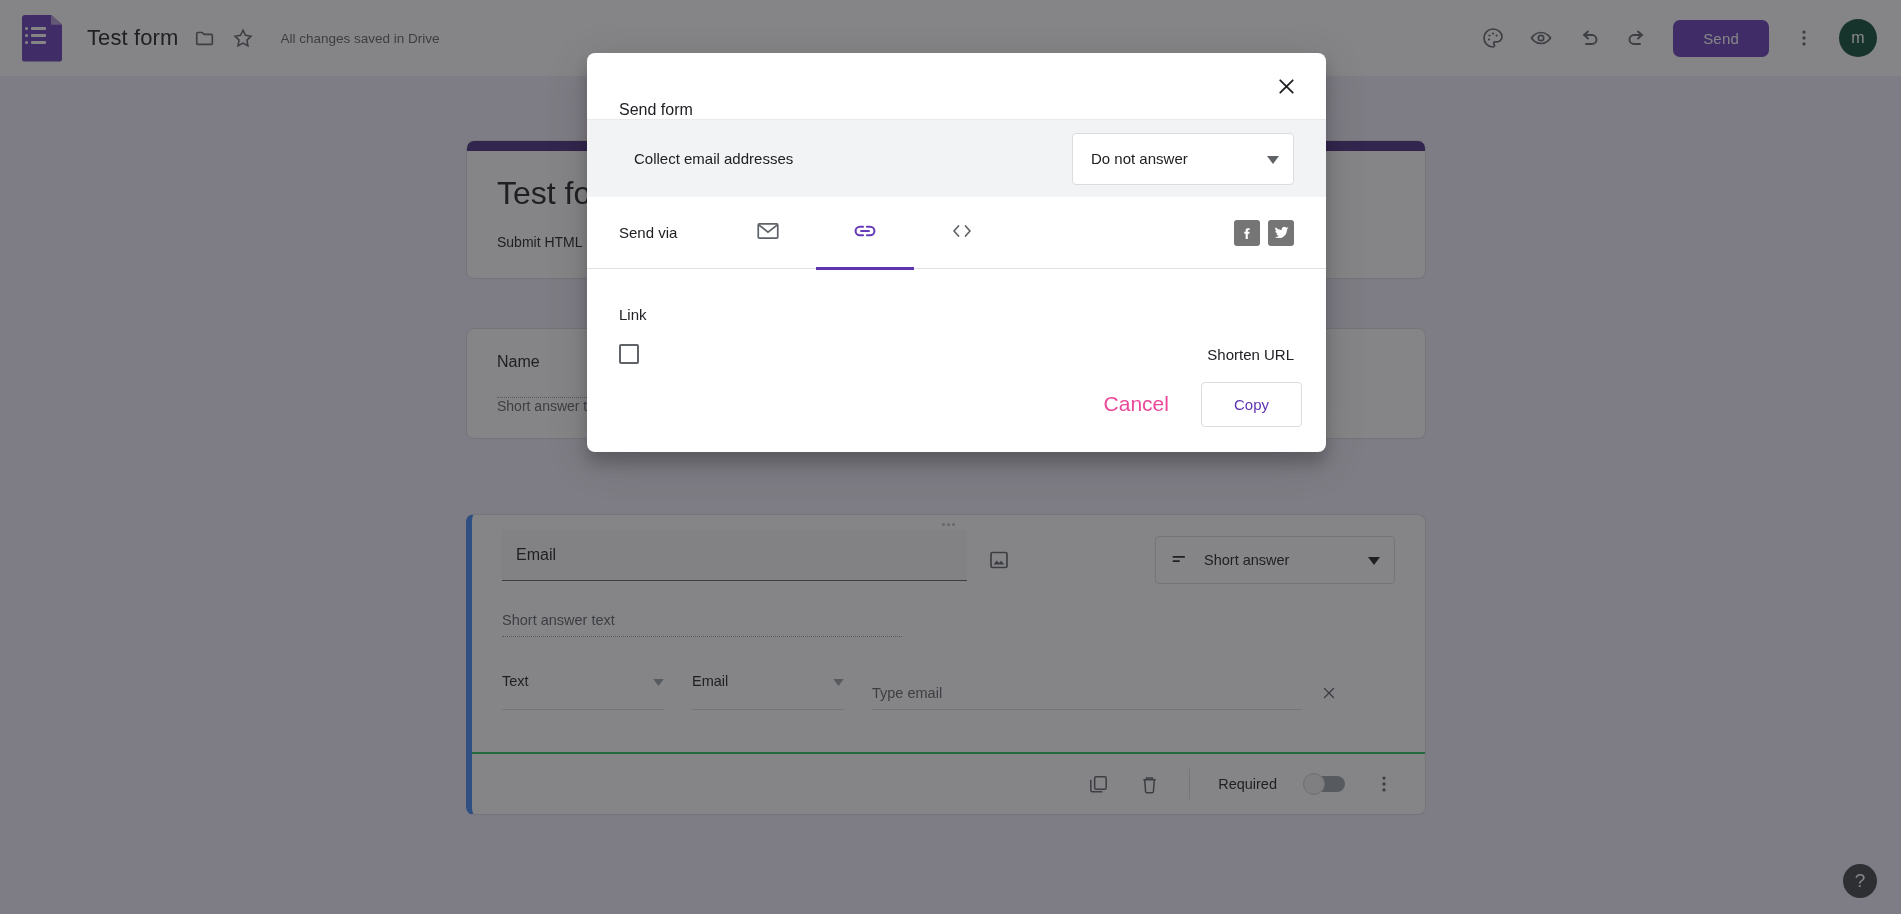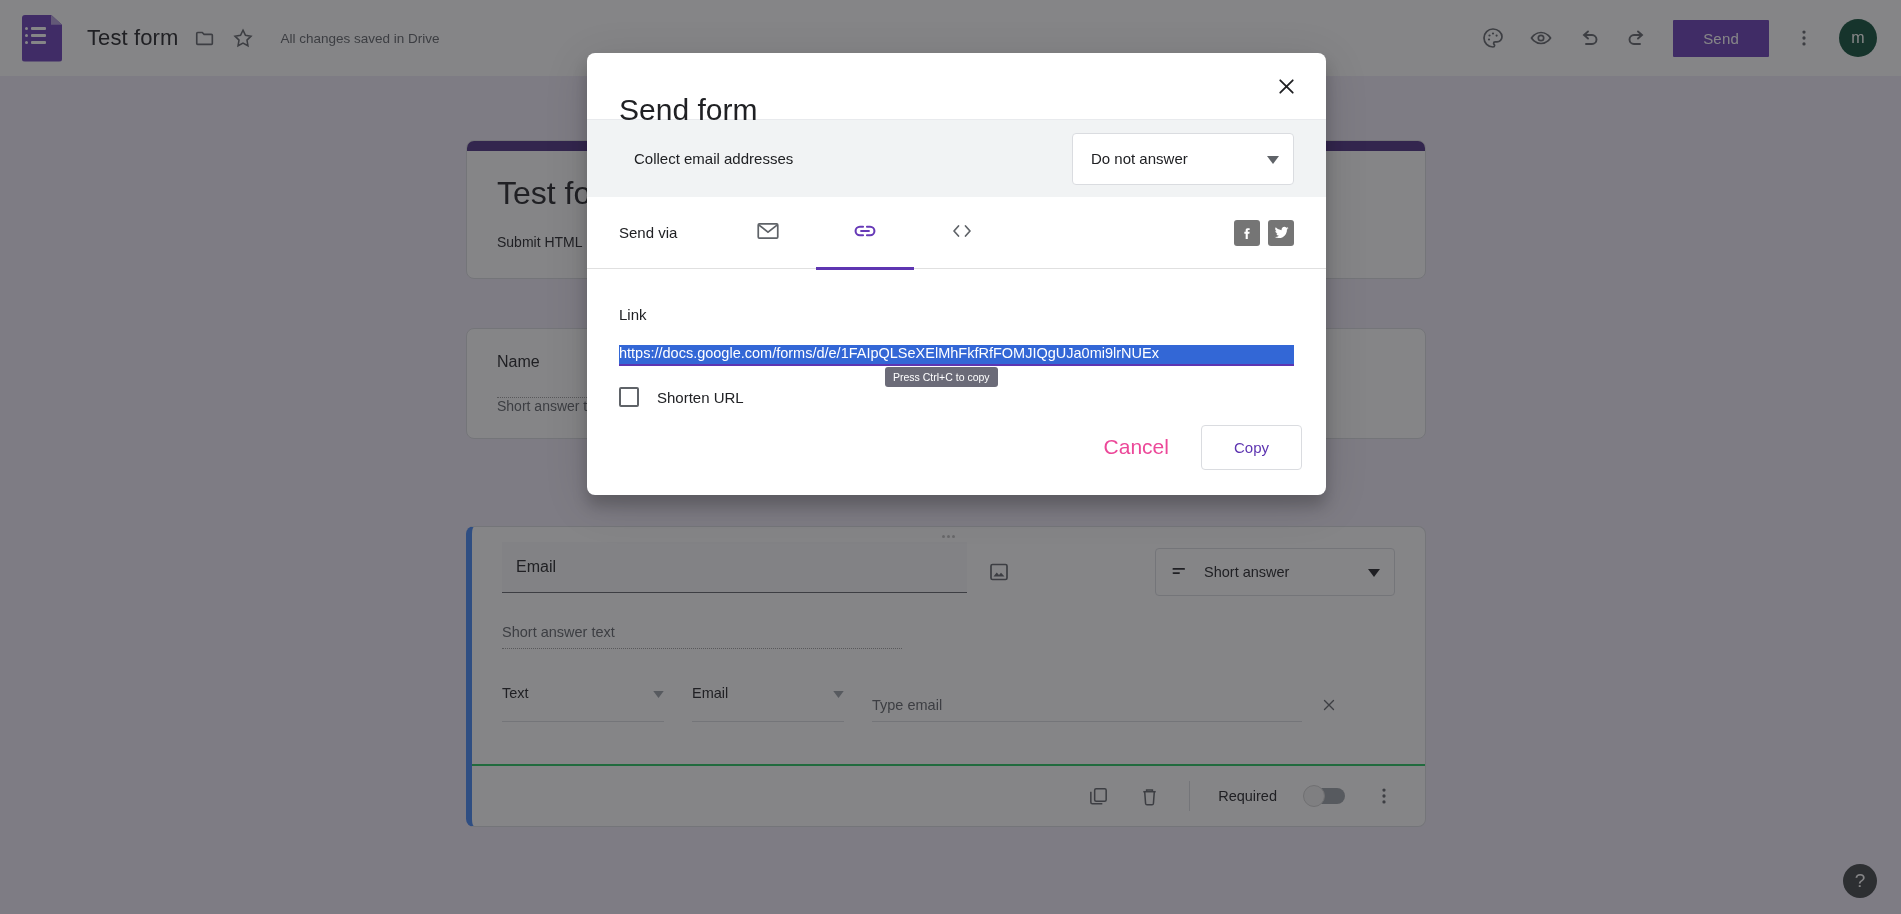--- a/index.html
+++ b/index.html
@@ -43,21 +43,21 @@
     margin-left: 25px; font-size: 22px; color: #202124; letter-spacing: .1px;
   }
   .title-icon { margin-left: 16px; color: #5f6368; display: flex; align-items: center; }
   .saved-text { margin-left: 26px; font-size: 13.5px; color: #5f6368; }
   .topbar-right {
     margin-left: auto; display: flex; align-items: center; gap: 24px;
     padding-right: 24px;
   }
   .tb-icon { color: #5f6368; display: flex; align-items: center; cursor: pointer; }
   .send-btn {
-    background: #673ab7; color: #fff; border: none; border-radius: 1px;
+    background: #673ab7; color: #fff; border: none; border-radius: 7px;
     font-family: inherit; font-size: 15px; font-weight: 500;
     padding: 10px 30px; cursor: pointer; letter-spacing: .2px;
   }
   .avatar {
     width: 38px; height: 38px; border-radius: 50%; background: #0b4d35;
     color: #fff; font-size: 16px; display: flex; align-items: center;
     justify-content: center; cursor: pointer;
   }
 
   .canvas {
@@ -76,21 +76,21 @@
 
   .q-card { top: 252px; padding: 24px 30px; }
   .q-label { font-size: 16px; color: #202124; }
   .q-underline {
     margin-top: 26px; width: 450px; height: 1px;
     border-bottom: 1px dotted #9e9e9e;
   }
   .q-placeholder { font-size: 14px; color: #5f6368; }
 
   .q-card-active {
-    top: 450px; padding: 0 0 0 0; border-left: 6px solid #4285f4;
+    top: 438px; padding: 0 0 0 0; border-left: 6px solid #4285f4;
     border-radius: 8px; background: #fff;
   }
   .drag-dots {
     display: flex; justify-content: center; padding-top: 8px; gap: 2px;
   }
   .drag-dots i {
     width: 3px; height: 3px; border-radius: 50%; background: #bdbdbd;
   }
   .qa-body { padding: 4px 30px 0 30px; }
   .qa-row1 { display: flex; align-items: flex-start; gap: 20px; }
@@ -151,21 +151,21 @@
   .dialog {
     position: absolute; left: 587px; top: 53px; width: 739px;
     background: #fff; border-radius: 8px;
     box-shadow: 0 11px 15px rgba(0,0,0,.2), 0 9px 46px rgba(0,0,0,.12);
     overflow: hidden;
   }
   .dlg-head {
     height: 66px; display: flex; align-items: center;
     padding: 0 28px 0 32px;
   }
-  .dlg-title { font-size: 30px; color: #202124; font-weight: 400; margin-top: 48px; }
+  .dlg-title { font-size: 16px; color: #202124; font-weight: 400; margin-top: 48px; }
   .dlg-close { margin-left: auto; color: #202124; cursor: pointer; display: flex; }
   .collect-row {
     background: #f1f3f4; height: 78px; display: flex; align-items: center;
     padding: 0 32px; border-top: 1px solid #e8eaed;
   }
   .collect-label { font-size: 15px; color: #202124; margin-left: 15px; }
   .collect-select {
     margin-left: auto; width: 222px; height: 52px; background: #fff;
     border: 1px solid #dadce0; border-radius: 4px; display: flex;
     align-items: center; padding: 0 14px 0 18px; font-size: 15px;
@@ -201,21 +201,21 @@
   .link-text {
     display: block; font-size: 14.5px; color: #fff; background: #3367d6;
     padding-bottom: 3px; white-space: nowrap; overflow: hidden;
     text-overflow: clip; cursor: text;
   }
   .copy-tip {
     position: absolute; left: 266px; top: 22px; background: #6b6b78;
     color: #fff; font-size: 10.5px; padding: 4px 8px; border-radius: 3px;
     white-space: nowrap;
   }
-  .shorten-row { margin-top: 21px; display: flex; align-items: center; }
+  .shorten-row { margin-top: 21px; display: flex; align-items: center; justify-content: space-between; }
   .cbox {
     width: 20px; height: 20px; border: 2px solid #5f6368; border-radius: 2px;
     cursor: pointer;
   }
   .shorten-label { margin-left: 18px; font-size: 15px; color: #202124; }
   .dlg-actions {
     display: flex; align-items: center; justify-content: flex-end;
     gap: 12px; padding: 16px 24px 24px 24px;
   }
   .btn-cancel {
@@ -469,24 +469,20 @@
         <div class="social">
           <svg width="17" height="17" viewBox="0 0 24 24" fill="currentColor">
             <path d="M22 5.9c-.7.3-1.5.55-2.3.65.83-.5 1.46-1.3 1.76-2.24-.78.46-1.64.8-2.56.98A4.03 4.03 0 0 0 12 8.05c0 .32.03.63.1.92A11.45 11.45 0 0 1 3.8 4.7a4.03 4.03 0 0 0 1.25 5.38c-.66-.02-1.28-.2-1.82-.5v.05a4.03 4.03 0 0 0 3.23 3.95c-.6.17-1.24.2-1.86.07a4.04 4.04 0 0 0 3.77 2.8A8.1 8.1 0 0 1 2 18.1a11.42 11.42 0 0 0 6.18 1.81c7.42 0 11.48-6.14 11.48-11.47l-.01-.52A8.2 8.2 0 0 0 22 5.9z"></path>
           </svg>
         </div>
       </div>
     </div>
 
     <div class="dlg-body">
       <div class="link-label">Link</div>
-      <div class="link-input-wrap">
-        <span class="link-text">https://docs.google.com/forms/d/e/1FAIpQLSeXElMhFkfRfFOMJIQgUJa0mi9lrNUEx</span>
-        <div class="copy-tip">Press Ctrl+C to copy</div>
-      </div>
       <div class="shorten-row">
         <div class="cbox"></div>
         <span class="shorten-label">Shorten URL</span>
       </div>
     </div>
 
     <div class="dlg-actions">
       <button class="btn-cancel">Cancel</button>
       <button class="btn-copy">Copy</button>
     </div>

